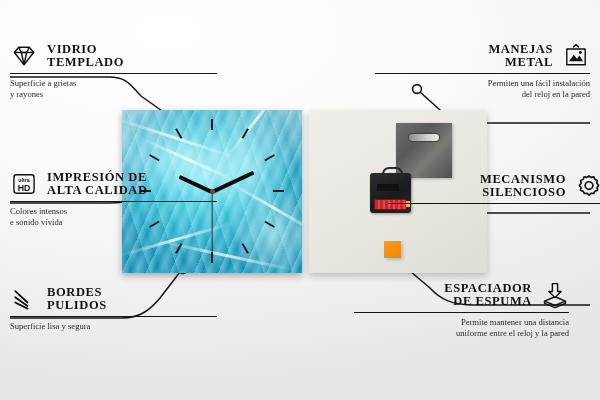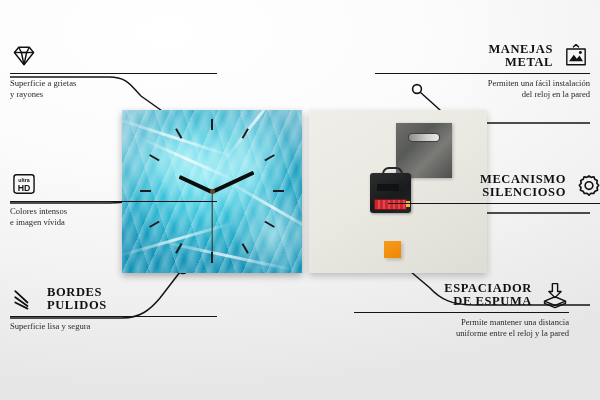--- a/index.html
+++ b/index.html
@@ -172,39 +172,43 @@
     <div class="f-head">
       <span class="ico">
         <svg viewBox="0 0 32 32" fill="none" stroke="#111" stroke-width="1.6" stroke-linejoin="round">
           <path d="M5 12 L10 6 H22 L27 12 L16 26 Z"></path>
           <path d="M5 12 H27"></path>
             <path d="M10 6 L13 12 L16 26"></path>
             <path d="M22 6 L19 12 L16 26"></path>
           <path d="M13 12 H19"></path>
         </svg>
       </span>
+      <span class="f-title">VIDRIO
+TEMPLADO</span>
     </div>
     <div class="f-rule" style="width:207px;"></div>
     <div class="f-desc">Superficie a grietas
 y rayones</div>
   </div>
 
   <div class="feature left" style="left:10px;top:170px;">
     <div class="f-head">
       <span class="ico">
         <svg viewBox="0 0 32 32">
           <rect x="4.5" y="5.5" width="23" height="21" rx="3" fill="none" stroke="#111" stroke-width="1.6"></rect>
           <text x="16" y="14" text-anchor="middle" font-family="Liberation Sans, sans-serif" font-size="6" font-weight="700" fill="#111">ultra</text>
           <text x="16" y="23.5" text-anchor="middle" font-family="Liberation Sans, sans-serif" font-size="10" font-weight="700" fill="#111">HD</text>
         </svg>
       </span>
+      <span class="f-title">IMPRESIÓN DE
+ALTA CALIDAD</span>
     </div>
     <div class="f-rule" style="width:207px;"></div>
     <div class="f-desc">Colores intensos
-e imagen vívida</div>
+e sonido vívida</div>
   </div>
 
   <div class="feature left" style="left:10px;top:285px;">
     <div class="f-head">
       <span class="ico">
         <svg viewBox="0 0 32 32" stroke="#111" stroke-width="2" stroke-linecap="round">
           <path d="M6 7 L20 20"></path>
             <path d="M6 14 L20 24"></path>
             <path d="M6 20 L20 27"></path>
         </svg>

